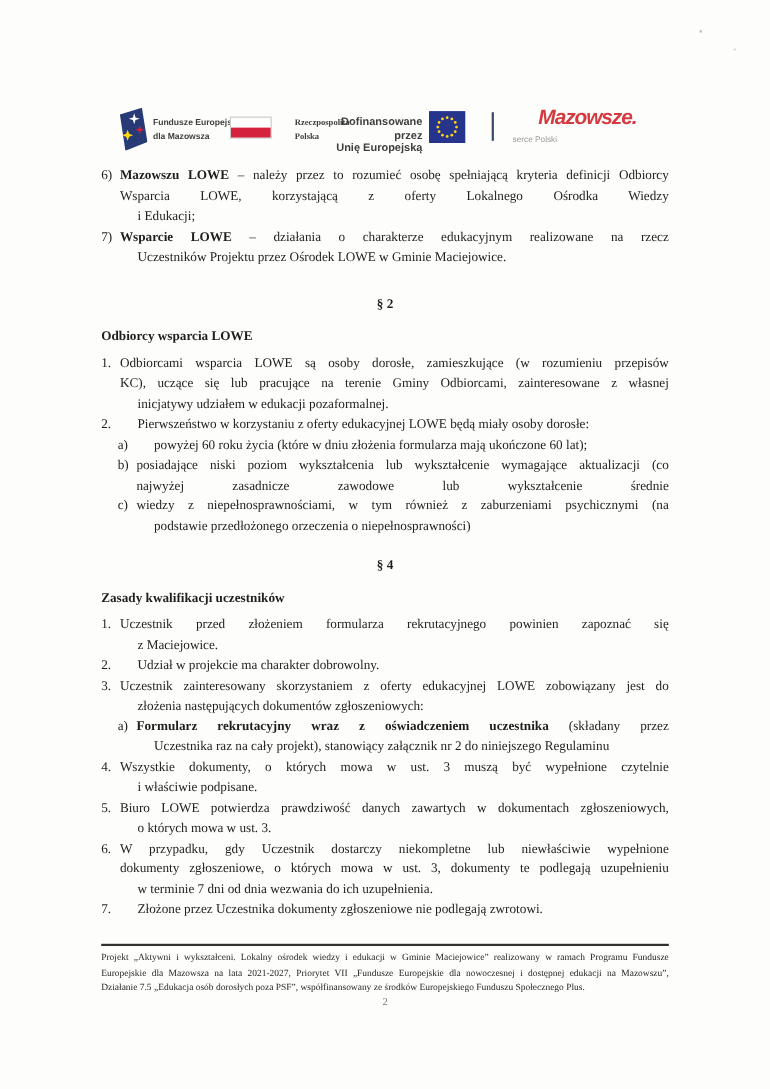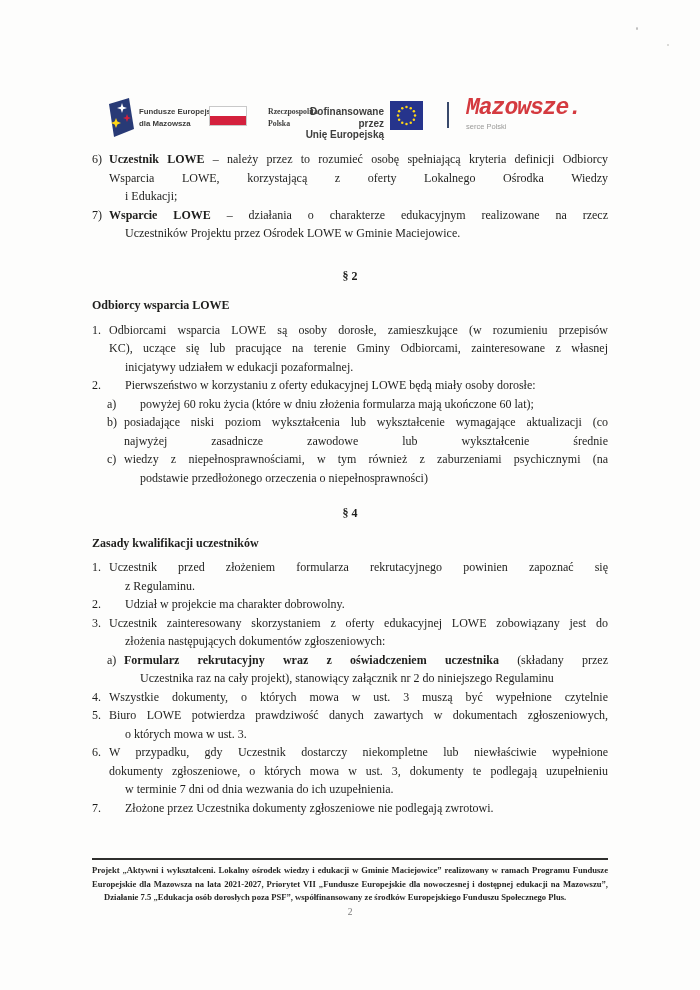--- a/index.html
+++ b/index.html
@@ -35,24 +35,25 @@
   .eu-text {
     position:absolute; left:288px; top:106px; width:96px; text-align:right;
     font-family:"Liberation Sans", sans-serif;
     font-weight:bold; font-size:10px; line-height:11.5px;
     color:#3e3e3d;
   }
   .eu-flag { position:absolute; left:390px; top:101px; width:33px; height:29px; background:var(--eu_blue,#26348c); }
   .header-divider { position:absolute; left:447px; top:102px; width:2px; height:26px; background:#39496b; }
   .mazowsze {
     position:absolute; left:466px; top:95px; width:136px;
-    font-family:Liberation Mono, monospace;
+    font-family:Liberation Sans, sans-serif;
     font-style:italic; font-weight:800;
-    font-size:23px; line-height:26px; letter-spacing:-1px;
+    font-size:19px; line-height:26px; letter-spacing:-1px;
     color:var(--mazowsze_red,#d43a3f);
+    text-align:center;
   }
   .mazowsze-tagline {
     position:absolute; left:466px; top:122px; width:134px; text-align:left;
     font-family:"Liberation Sans", sans-serif;
     font-size:7.5px; color:#9a9a98;
   }
 
   
   #doc-body {
     position:absolute; left:92px; top:150px; width:516px;
@@ -68,22 +69,22 @@
   .item.sub { margin-left:15px; }
   .line { text-align:justify; text-align-last:justify; }
   .line.last { text-align-last:left;margin-left:16px; }
 
   
   .footer {
     position:absolute; left:92px; top:858px; width:516px;
     border-top:2px solid #2f2f2d; padding-top:4px;
     font-size:8.6px; line-height:13.6px; color:#262624;
   }
-  .footer .fline { text-align:justify; text-align-last:justify;font-weight:bold; }
-  .footer .fline.last { text-align-last:left;margin-left:12px; }
+  .footer .fline { text-align:justify; text-align-last:justify; }
+  .footer .fline.last { text-align-last:left; }
   .page-number { text-align:center; margin-top:1px; font-size:9.5px; color:#777; }
 
   
   .speck { position:absolute; border-radius:50%; background:#bdbdbd; }
   .speck.s1 { left:636px; top:27px; width:2px; height:3px; }
   .speck.s2 { left:667px; top:44px; width:2px; height:2px; background:#cfcfcd; }
 </style>
 </head>
 <body>
 
@@ -132,21 +133,21 @@
   <div class="header-divider"></div>
 
   <div class="mazowsze">Mazowsze.</div>
   <div class="mazowsze-tagline">serce Polski</div>
 </div>
 
 <div id="doc-body">
     <div class="list">
       <div class="item">
         <span class="marker">6)</span>
-        <div class="line"><b>Uczestnik LOWE</b> – należy przez to rozumieć osobę spełniającą kryteria definicji Odbiorcy</div>
+        <div class="line"><b>Mazowszu LOWE</b> – należy przez to rozumieć osobę spełniającą kryteria definicji Odbiorcy</div>
         <div class="line">Wsparcia LOWE, korzystającą z oferty Lokalnego Ośrodka Wiedzy</div>
         <div class="line last">i Edukacji;</div>
       </div>
       <div class="item">
         <span class="marker">7)</span>
         <div class="line"><b>Wsparcie LOWE</b> – działania o charakterze edukacyjnym realizowane na rzecz</div>
         <div class="line last">Uczestników Projektu przez Ośrodek LOWE w Gminie Maciejowice.</div>
       </div>
     </div>
     <div class="para-heading">§ 2</div>
@@ -176,39 +177,40 @@
         <div class="line">wiedzy z niepełnosprawnościami, w tym również z zaburzeniami psychicznymi (na</div>
         <div class="line last">podstawie przedłożonego orzeczenia o niepełnosprawności)</div>
       </div>
     </div>
     <div class="para-heading">§ 4</div>
     <div class="para-subheading">Zasady kwalifikacji uczestników</div>
     <div class="list">
       <div class="item">
         <span class="marker">1.</span>
         <div class="line">Uczestnik przed złożeniem formularza rekrutacyjnego powinien zapoznać się</div>
-        <div class="line last">z Regulaminu.</div>
+        <div class="line last">z Maciejowice.</div>
       </div>
       <div class="item">
         <span class="marker">2.</span>
         <div class="line last">Udział w projekcie ma charakter dobrowolny.</div>
       </div>
       <div class="item">
         <span class="marker">3.</span>
         <div class="line">Uczestnik zainteresowany skorzystaniem z oferty edukacyjnej LOWE zobowiązany jest do</div>
         <div class="line last">złożenia następujących dokumentów zgłoszeniowych:</div>
       </div>
       <div class="item sub">
         <span class="marker">a)</span>
         <div class="line"><b>Formularz rekrutacyjny wraz z oświadczeniem uczestnika</b> (składany przez</div>
         <div class="line last">Uczestnika raz na cały projekt), stanowiący załącznik nr 2 do niniejszego Regulaminu</div>
       </div>
       <div class="item">
         <span class="marker">4.</span>
         <div class="line">Wszystkie dokumenty, o których mowa w ust. 3 muszą być wypełnione czytelnie</div>
+        <div class="line last">i właściwie podpisane.</div>
       </div>
       <div class="item">
         <span class="marker">5.</span>
         <div class="line">Biuro LOWE potwierdza prawdziwość danych zawartych w dokumentach zgłoszeniowych,</div>
         <div class="line last">o których mowa w ust. 3.</div>
       </div>
       <div class="item">
         <span class="marker">6.</span>
         <div class="line">W przypadku, gdy Uczestnik dostarczy niekompletne lub niewłaściwie wypełnione</div>
         <div class="line">dokumenty zgłoszeniowe, o których mowa w ust. 3, dokumenty te podlegają uzupełnieniu</div>

